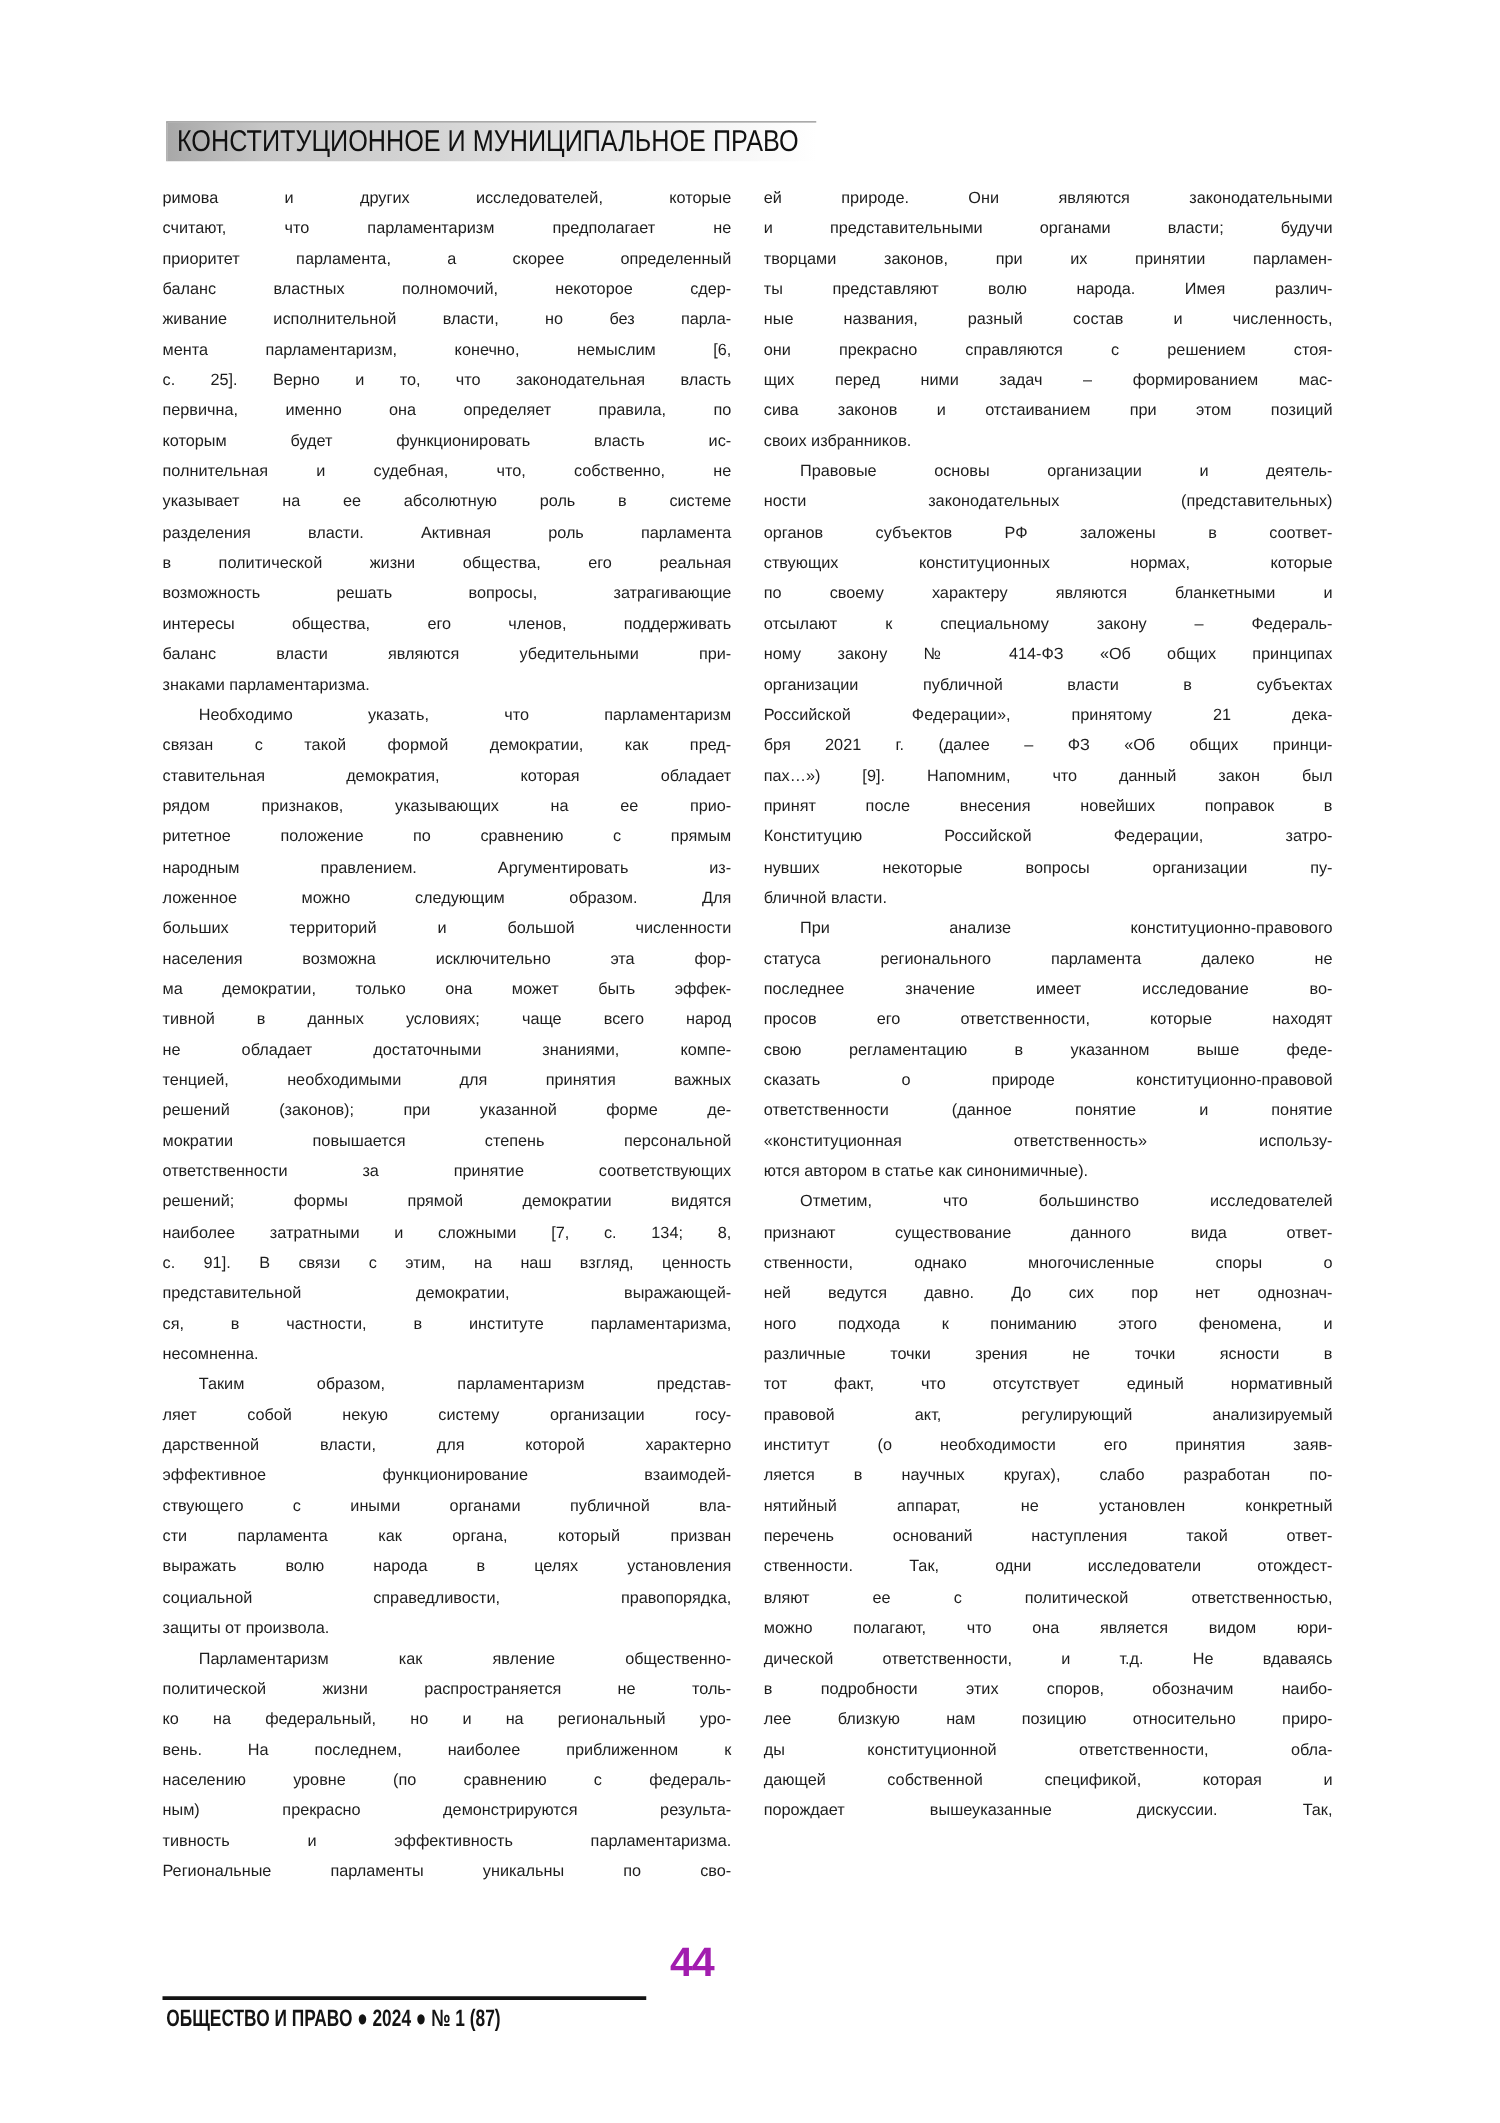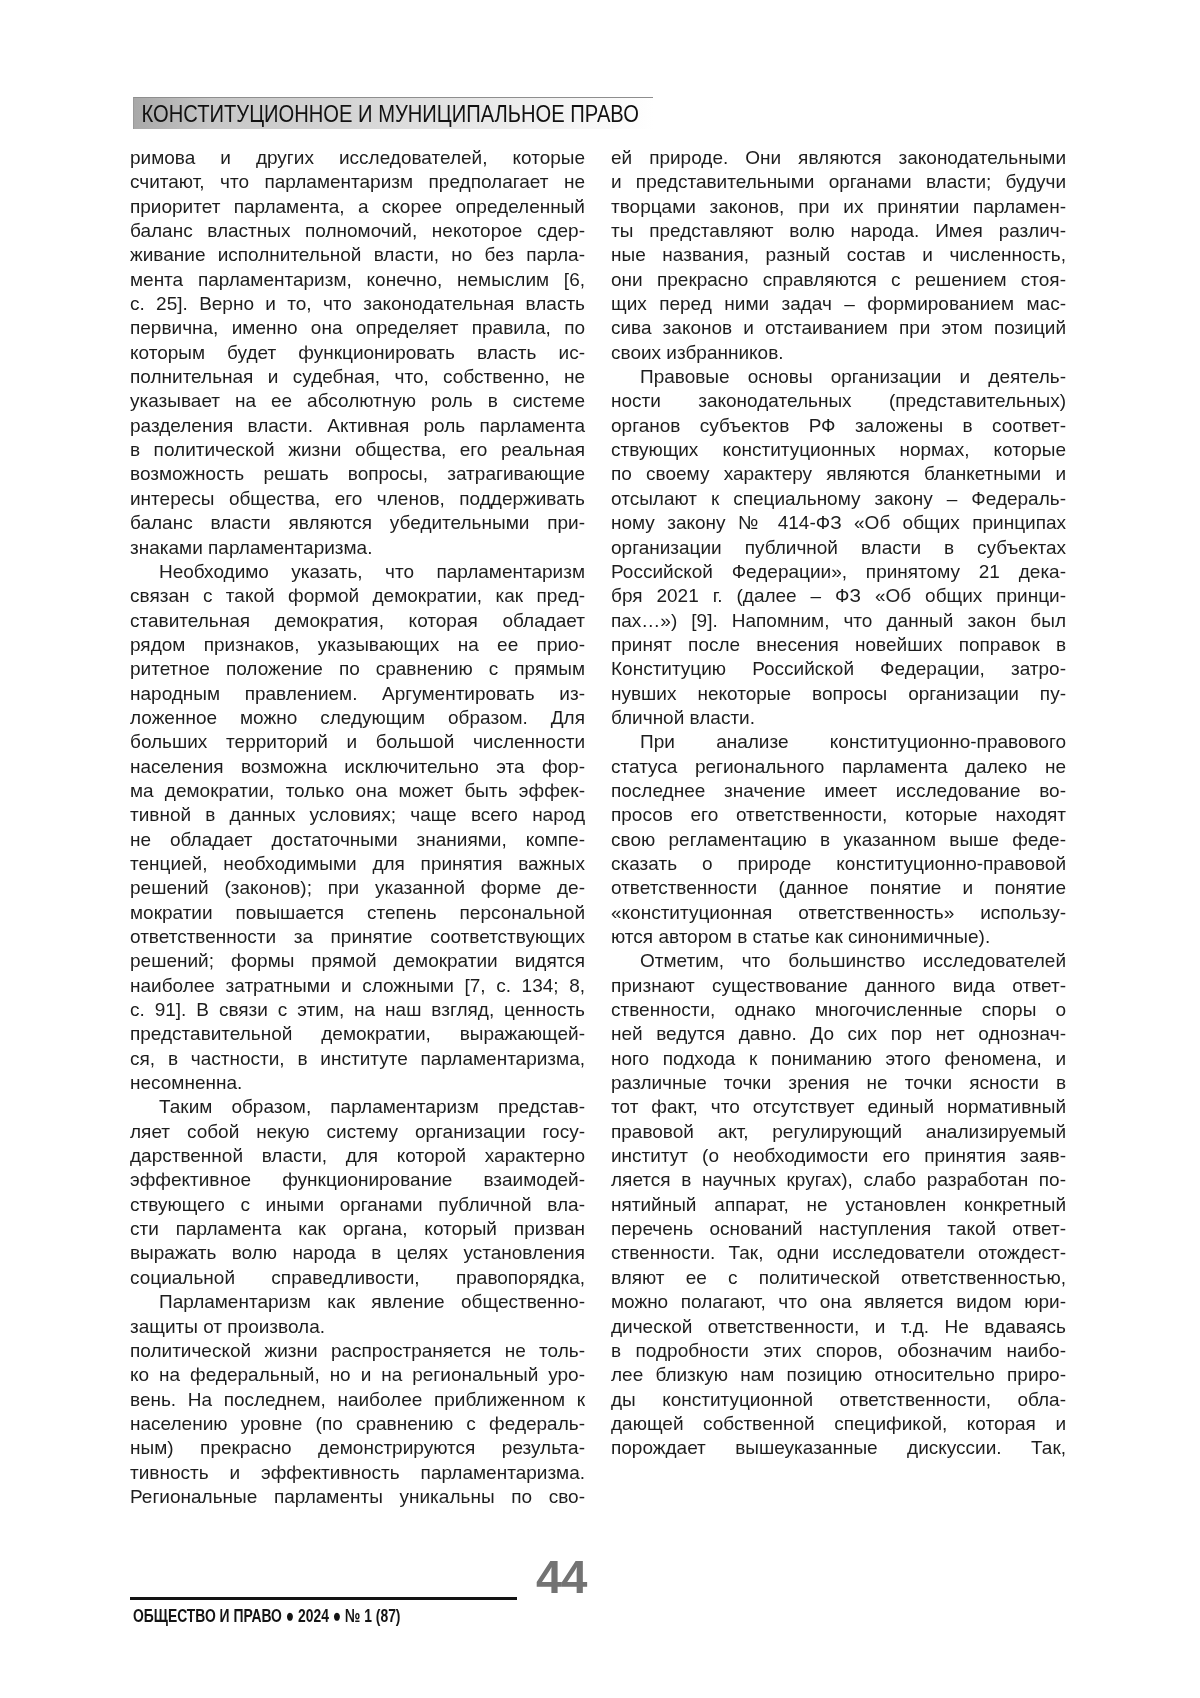--- a/index.html
+++ b/index.html
@@ -40,21 +40,21 @@
   .cols {
     position: absolute;
     left: 130px;
     top: 134px;
     width: 936px;
     display: flex;
     gap: 26px;
   }
   .col {
     width: 455px;
-    font-size: 19px;
+    font-size: 13px;
     line-height: 24.35px;
   }
   .ln { text-align: justify; text-align-last: justify; }
   .ln.end { text-align-last: left; }
   .ln.ind { text-indent: 29px; }
 
   
   .footer-rule {
     position: absolute;
     left: 130px;
@@ -71,24 +71,24 @@
     font-weight: 700;
     color: #141414;
     white-space: nowrap;
     transform: scaleX(0.73);
     transform-origin: 0 0;
   }
   .page-num {
     position: absolute;
     left: 536px;
     top: 1541px;
-    font-size: 47px;
+    font-size: 33px;
     font-weight: 700;
     letter-spacing: -1px;
-    color: #737373;
+    color: #a21caf;
     line-height: 1;
   }
 </style>
 </head>
 <body>
 
 <div class="page">
 
   <div class="header-bar">
     <span class="title">КОНСТИТУЦИОННОЕ И МУНИЦИПАЛЬНОЕ ПРАВО</span>
@@ -136,22 +136,22 @@
         <div class="ln">ся, в частности, в институте парламентаризма,</div>
         <div class="ln end">несомненна.</div>
         <div class="ln ind">Таким образом, парламентаризм представ-</div>
         <div class="ln">ляет собой некую систему организации госу-</div>
         <div class="ln">дарственной власти, для которой характерно</div>
         <div class="ln">эффективное функционирование взаимодей-</div>
         <div class="ln">ствующего с иными органами публичной вла-</div>
         <div class="ln">сти парламента как органа, который призван</div>
         <div class="ln">выражать волю народа в целях установления</div>
         <div class="ln">социальной справедливости, правопорядка,</div>
+        <div class="ln end">защиты от произвола.</div>
         <div class="ln ind">Парламентаризм как явление общественно-</div>
-        <div class="ln end">защиты от произвола.</div>
         <div class="ln">политической жизни распространяется не толь-</div>
         <div class="ln">ко на федеральный, но и на региональный уро-</div>
         <div class="ln">вень. На последнем, наиболее приближенном к</div>
         <div class="ln">населению уровне (по сравнению с федераль-</div>
         <div class="ln">ным) прекрасно демонстрируются результа-</div>
         <div class="ln">тивность и эффективность парламентаризма.</div>
         <div class="ln">Региональные парламенты уникальны по сво-</div>
       </div>
     <div class="col">
         <div class="ln">ей природе. Они являются законодательными</div>

